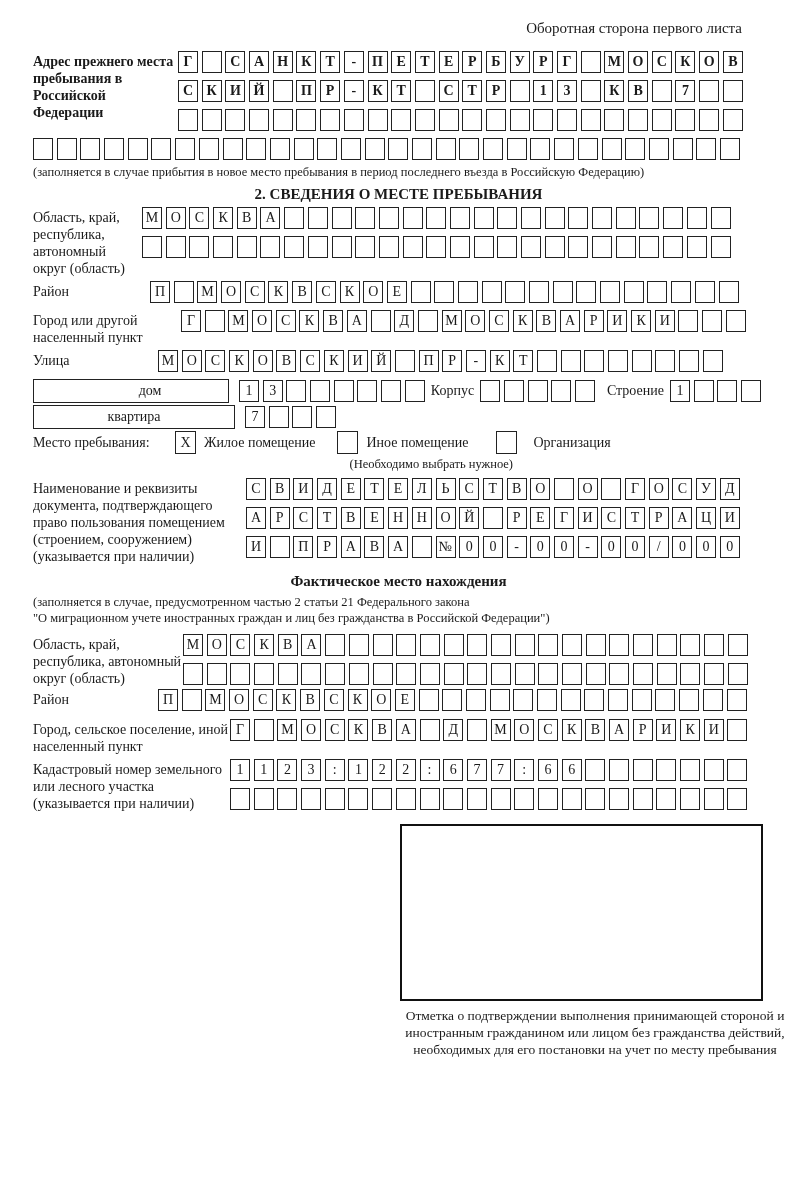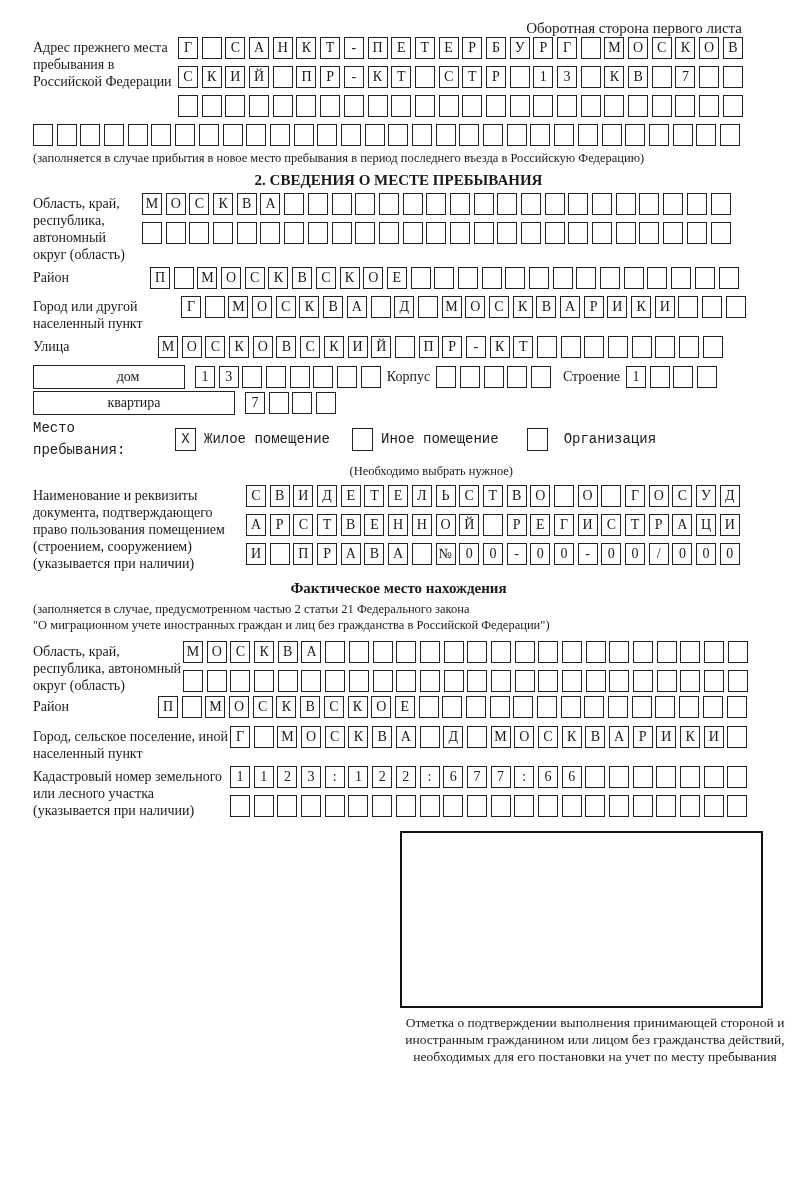--- a/index.html
+++ b/index.html
@@ -29,34 +29,34 @@
   .heading{font-weight:bold;font-size:15px;text-align:center;}
   .bigbox{
     box-sizing:border-box;height:24px;border:1.8px solid #222;
     display:flex;align-items:center;justify-content:center;font-size:14px;
   }
   .inline-lb{font-size:14px;line-height:22px;}
   .checkbox{
     flex:0 0 21px;height:23px;box-sizing:border-box;border:1.6px solid #222;
     display:flex;align-items:center;justify-content:center;font-size:14px;
   }
-  .mt14{}
+  .mt14{margin-top:14px;font-weight:bold;}
   .mt7{margin-top:7px;} .mt6{margin-top:6px;} .mt4{margin-top:4px;}
   .mb7{margin-bottom:7px;} .mb4{margin-bottom:4px;} .mb2{margin-bottom:2px;} .mb6{margin-bottom:6px;} .mb8{margin-bottom:8px;}
   .stamp-box{
     margin-left:367px;margin-top:12px;width:363px;height:177px;
     box-sizing:border-box;border:2px solid #111;background:#fff;
   }
   .stamp-caption{
     margin-left:368px;margin-top:6px;width:388px;
     text-align:center;font-size:13.5px;line-height:17px;
   }
   .house-row{display:flex;align-items:center;}
   .house-row .gap10{width:10px;} .house-row .gap6{width:6px;} .house-row .gap12{width:12px;}
-  .stay-row{display:flex;align-items:center;font-family:Liberation Mono, monospace;}
+  .stay-row{display:flex;align-items:center;}
 </style>
 </head>
 <body>
 
 <div class="page">
 
   <div class="page-title">Оборотная сторона первого листа</div>
 
   <div class="frow mt14">
     <div class="flabel w145">Адрес прежнего места пребывания в Российской Федерации</div>
@@ -322,21 +322,21 @@
         <span class="cell"></span>
         <span class="cell"></span>
         <span class="cell"></span>
         <span class="cell"></span>
         <span class="cell"></span>
         <span class="cell"></span>
       </div>
   </div>
 
   <div class="house-row mb2">
-    <div class="bigbox" style="width:152px;padding-left:38px;">дом</div>
+    <div class="bigbox" style="width:196px;padding-left:38px;">дом</div>
     <div class="gap10"></div>
     <div class="cells">
         <span class="cell">1</span>
         <span class="cell">3</span>
         <span class="cell"></span>
         <span class="cell"></span>
         <span class="cell"></span>
         <span class="cell"></span>
         <span class="cell"></span>
         <span class="cell"></span>

